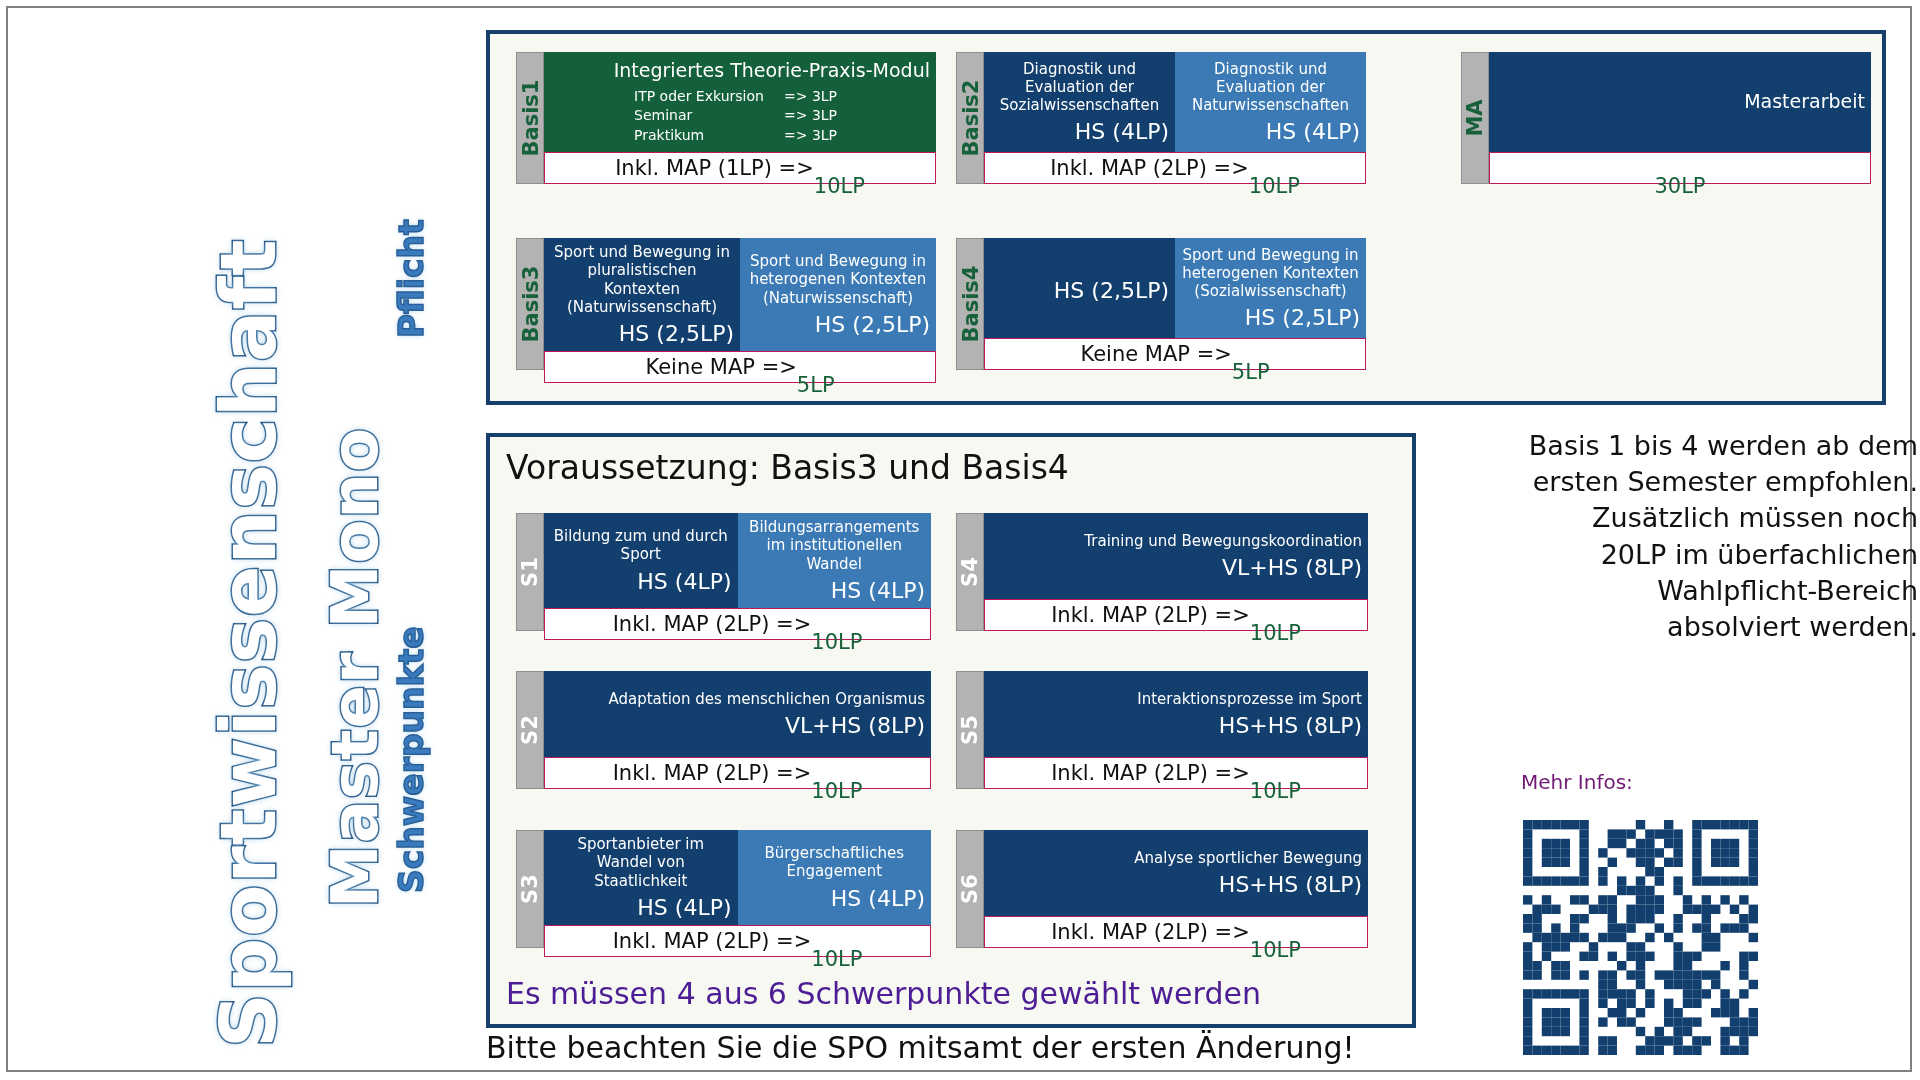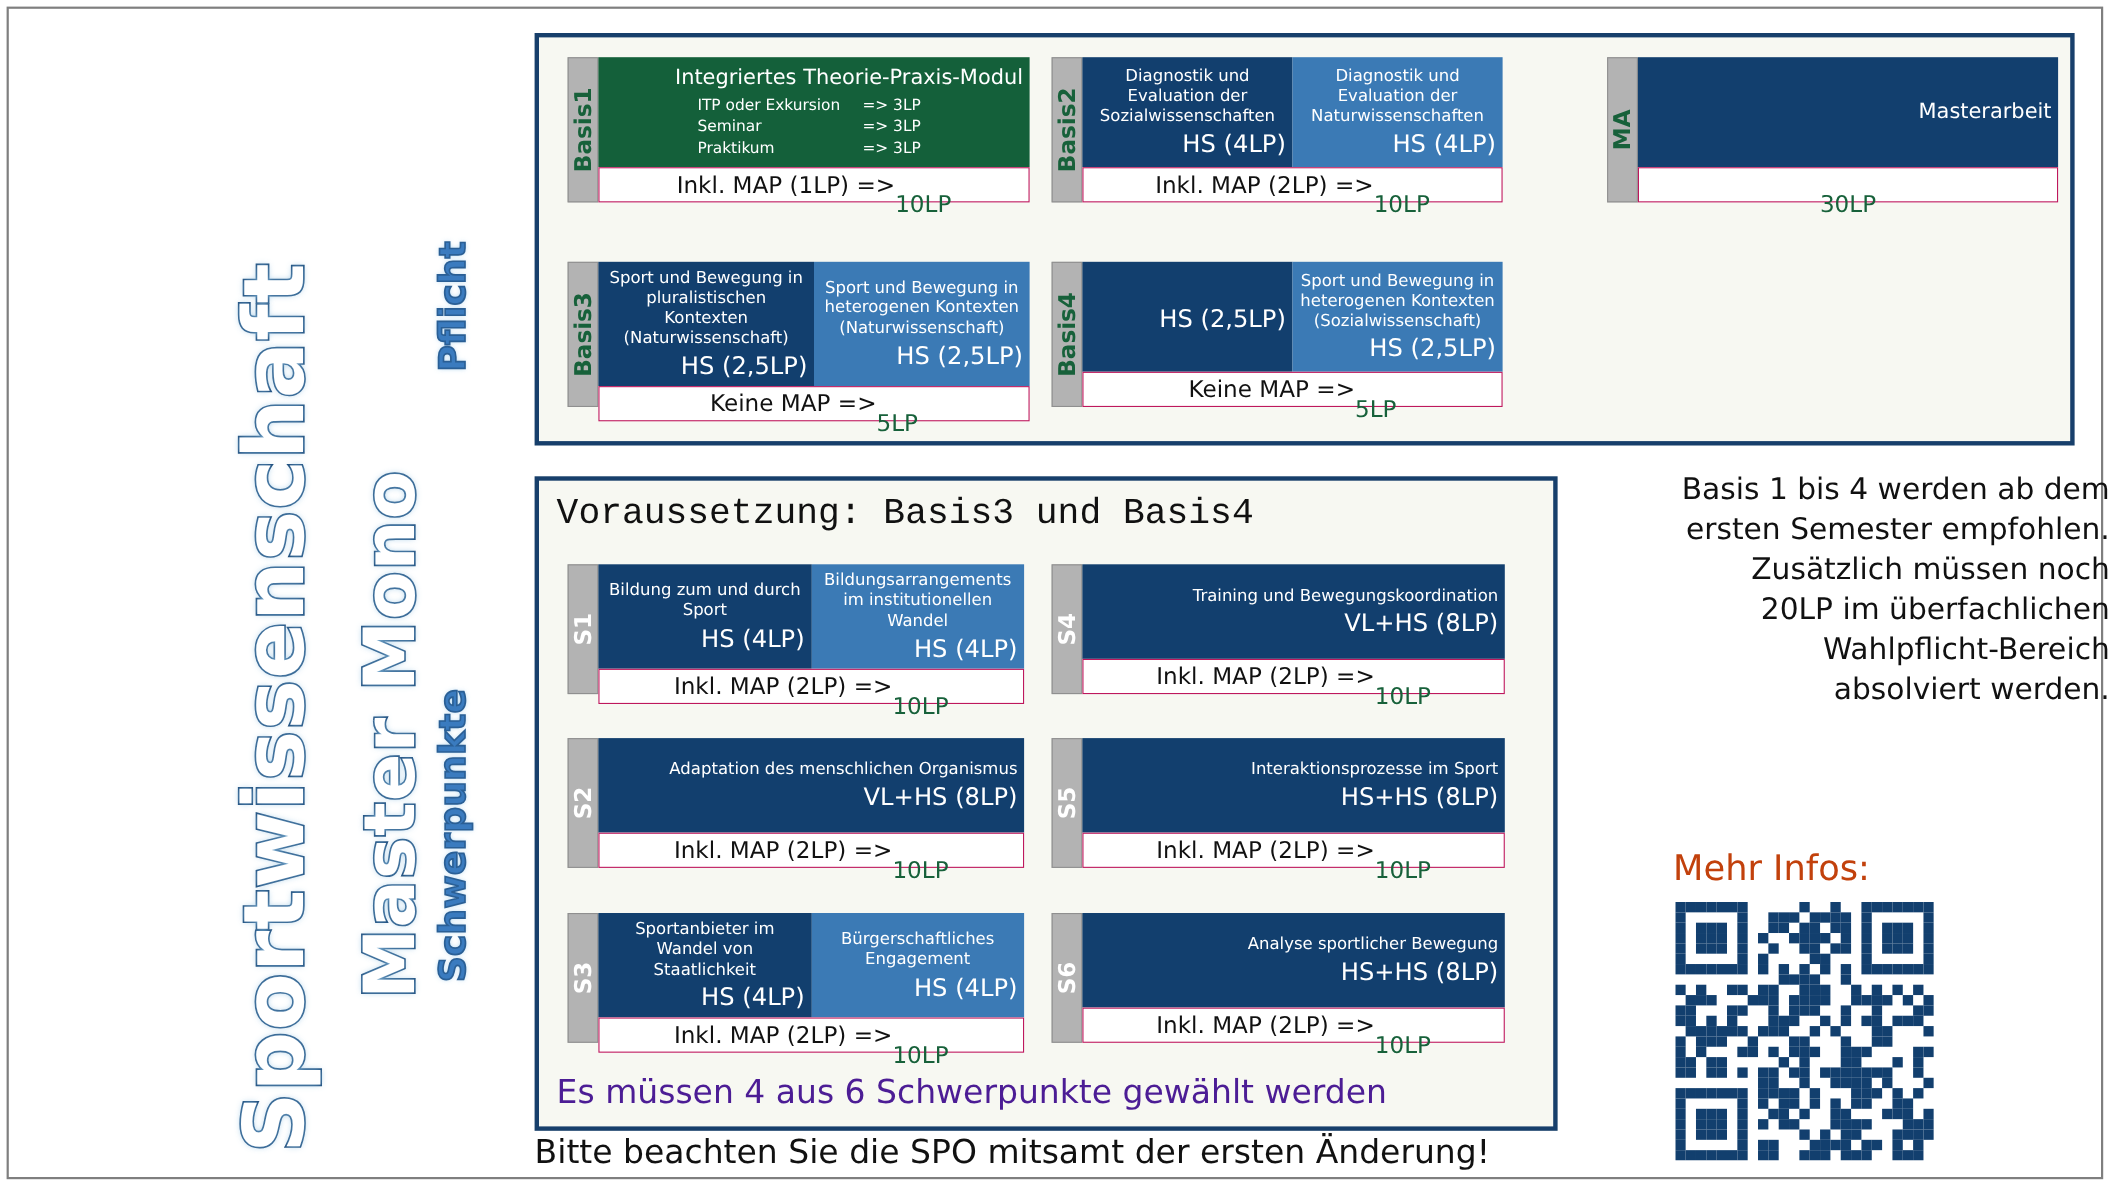--- a/index.html
+++ b/index.html
@@ -38,21 +38,21 @@
 
   
   .panel{
     position:absolute;background:#f7f8f2;border:4px solid #173f6b;
     box-sizing:border-box;
   }
   #panel-pflicht{left:478px;top:22px;width:1400px;height:375px;}
   #panel-schwer{left:478px;top:425px;width:930px;height:595px;}
 
   .panel-heading{
-    position:absolute;font-size:33px;color:#111;white-space:nowrap;font-family:Liberation Mono, monospace;
+    position:absolute;font-size:33px;color:#111;white-space:nowrap;
   }
 
   
   .module{position:absolute;display:flex;align-items:stretch;}
   .mod-tab{
     width:28px;background:#b3b3b3;border:1px solid #8f8f8f;
     display:flex;align-items:center;justify-content:center;flex:0 0 28px;
     box-sizing:border-box;
   }
   .mod-tab span{
@@ -82,21 +82,21 @@
     display:flex;align-items:center;justify-content:center;
     font-size:21px;color:#111;height:32px;
   }
   .lp{color:#17613a;margin-top:36px;}
 
   
   .info-text{
     position:absolute;left:1510px;top:420px;width:400px;
     font-size:27px;line-height:1.34;color:#111;text-align:right;
   }
-  .mehr{position:absolute;left:1513px;top:762px;font-size:32px;color:#c2410c;}
+  .mehr{position:absolute;left:1513px;top:762px;font-size:20px;color:#701a75;}
   .qr{position:absolute;left:1515px;top:812px;width:235px;height:235px;}
   .qr rect{fill:#123f6e;}
 
   .bottom-note{
     position:absolute;left:478px;top:1022px;font-size:30px;color:#111;white-space:nowrap;
   }
   .footer-in-panel{
     position:absolute;left:498px;font-size:30px;color:#4c1d95;white-space:nowrap;
   }
 </style>

